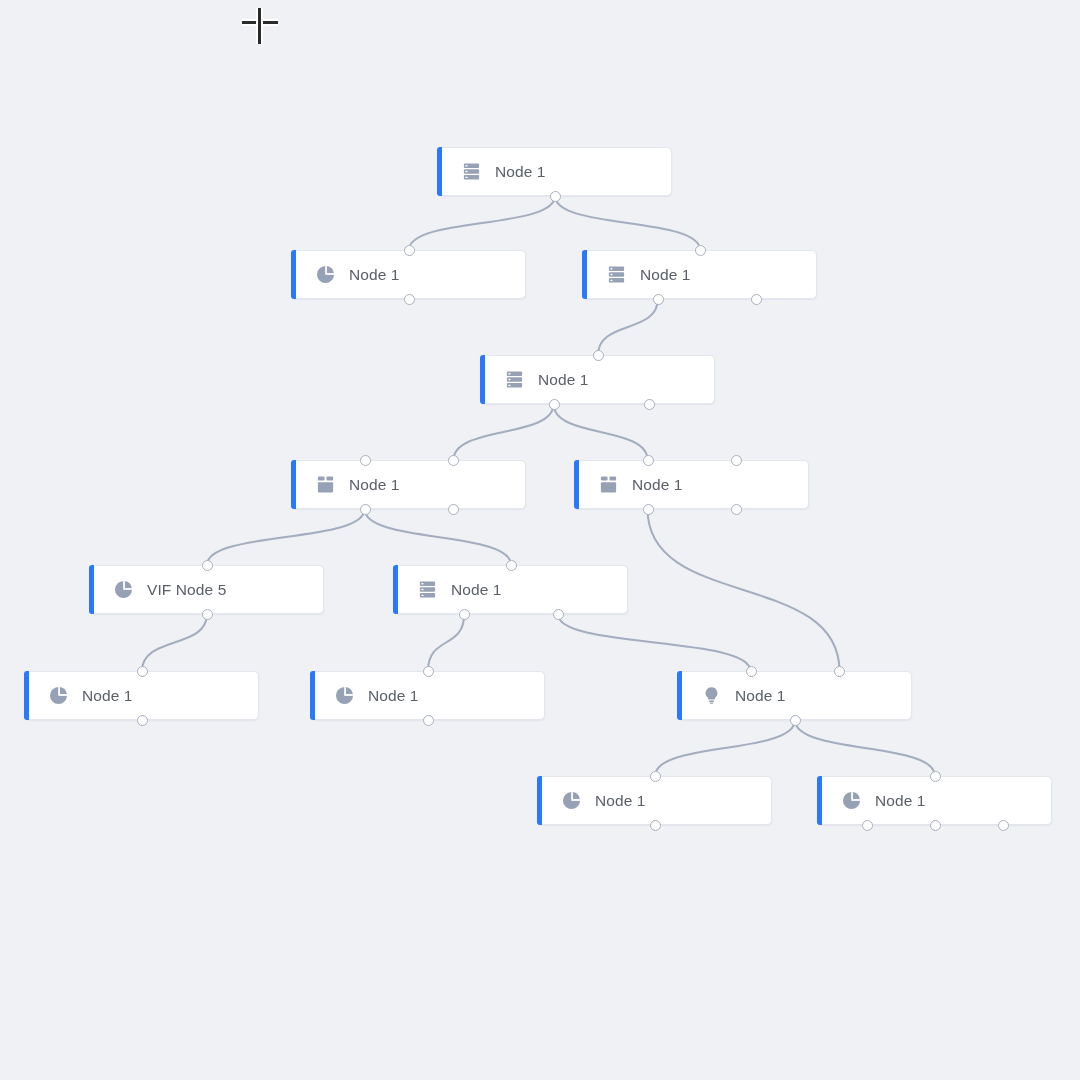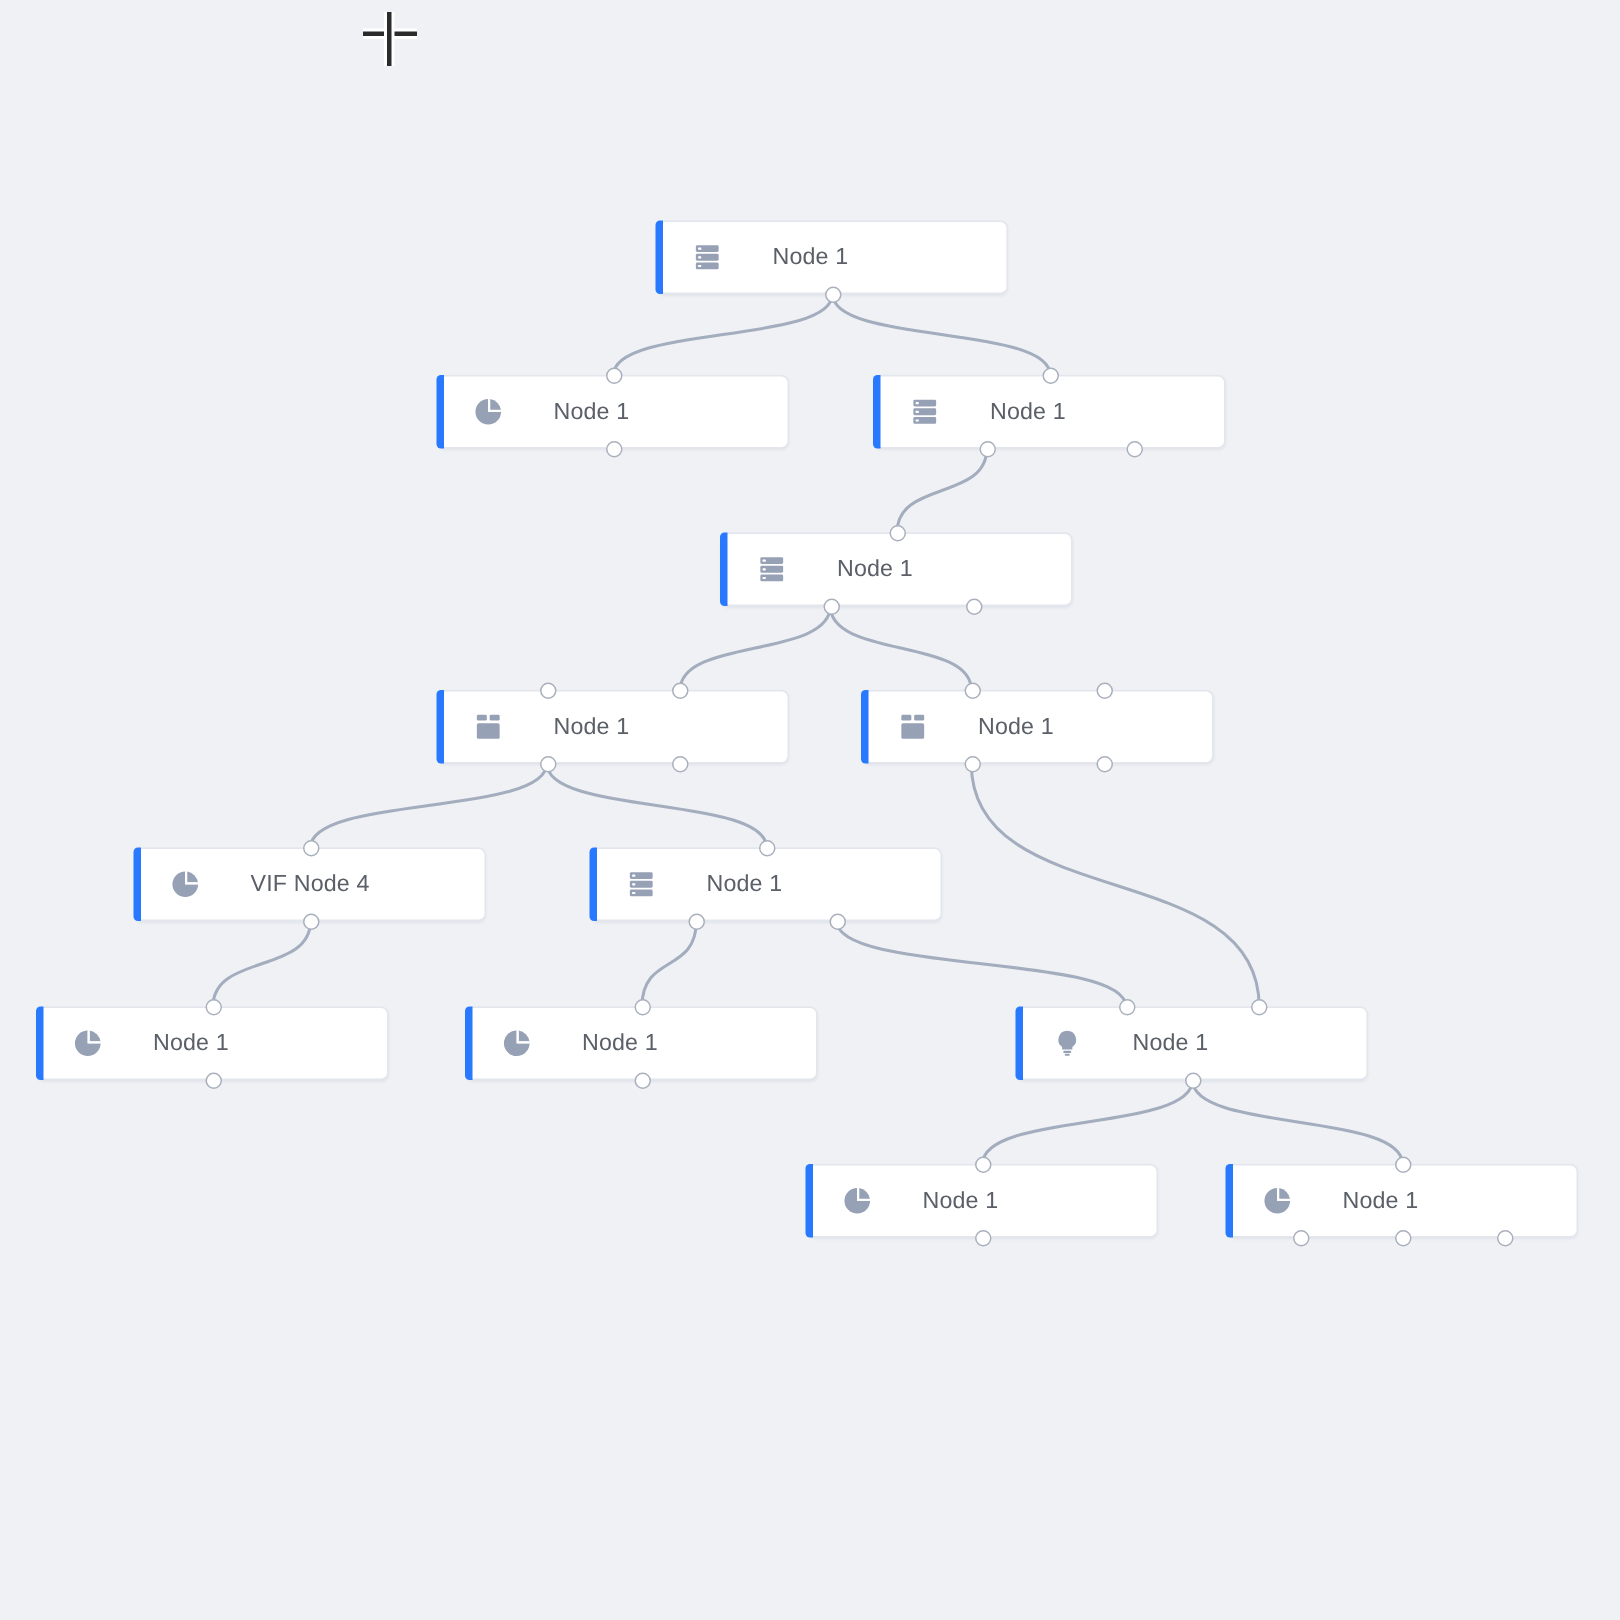--- a/index.html
+++ b/index.html
@@ -31,21 +31,20 @@
   .node {
     position: absolute;
     box-sizing: border-box;
     background: #ffffff;
     border: 1px solid #e3e6ec;
     border-radius: 5px;
     box-shadow: 0 1px 2px rgba(40,50,80,0.07);
     display: flex;
     align-items: center;
     overflow: visible;
-    gap: 20px;
   }
   .node-accent {
     position: absolute;
     left: -2px;
     top: -1px;
     bottom: -1px;
     width: 5px;
     border-radius: 3px 0 0 3px;
     background: #2979ff;
   }
@@ -193,21 +192,21 @@
         <div class="port" style="left: 72.54px; top: 49px; border-color: rgb(169, 176, 189);"></div>
         <div class="port" style="left: 161.46px; top: 49px; border-color: rgb(169, 176, 189);"></div>
       </div>
       <div class="node" style="left: 90px; top: 565px; width: 234px; height: 49px;">
         <div class="node-accent" style="background: rgb(41, 121, 255);"></div>
         <span class="node-icon"><svg viewBox="0 0 20 20" width="19" height="19">
             <path d="M10 10 L10 1 A9 9 0 1 0 19 10 Z" fill="#97a1b5"></path>
             <path d="M11.3 1.1 A9 9 0 0 1 18.9 8.7 L11.3 8.7 Z" fill="#97a1b5"></path>
             <path d="M10.6 1.3 L10.6 9.4 L18.7 9.4" stroke="#ffffff" stroke-width="1.5" fill="none"></path>
           </svg></span>
-        <span class="node-label">VIF Node 4</span>
+        <span class="node-label">VIF Node 5</span>
         <div class="port" style="left: 117px; top: 0px; border-color: rgb(169, 176, 189);"></div>
         <div class="port" style="left: 117px; top: 49px; border-color: rgb(169, 176, 189);"></div>
       </div>
       <div class="node" style="left: 394px; top: 565px; width: 234px; height: 49px;">
         <div class="node-accent" style="background: rgb(41, 121, 255);"></div>
         <span class="node-icon"><svg viewBox="0 0 20 20" width="19" height="19">
             <rect x="2" y="1.5" width="16" height="4.8" rx="1" fill="#97a1b5"></rect>
             <rect x="3.6" y="3.2" width="2.2" height="1.5" rx="0.4" fill="#ffffff"></rect>
             <rect x="2" y="7.6" width="16" height="4.8" rx="1" fill="#97a1b5"></rect>
             <rect x="3.6" y="9.299999999999999" width="2.2" height="1.5" rx="0.4" fill="#ffffff"></rect>

